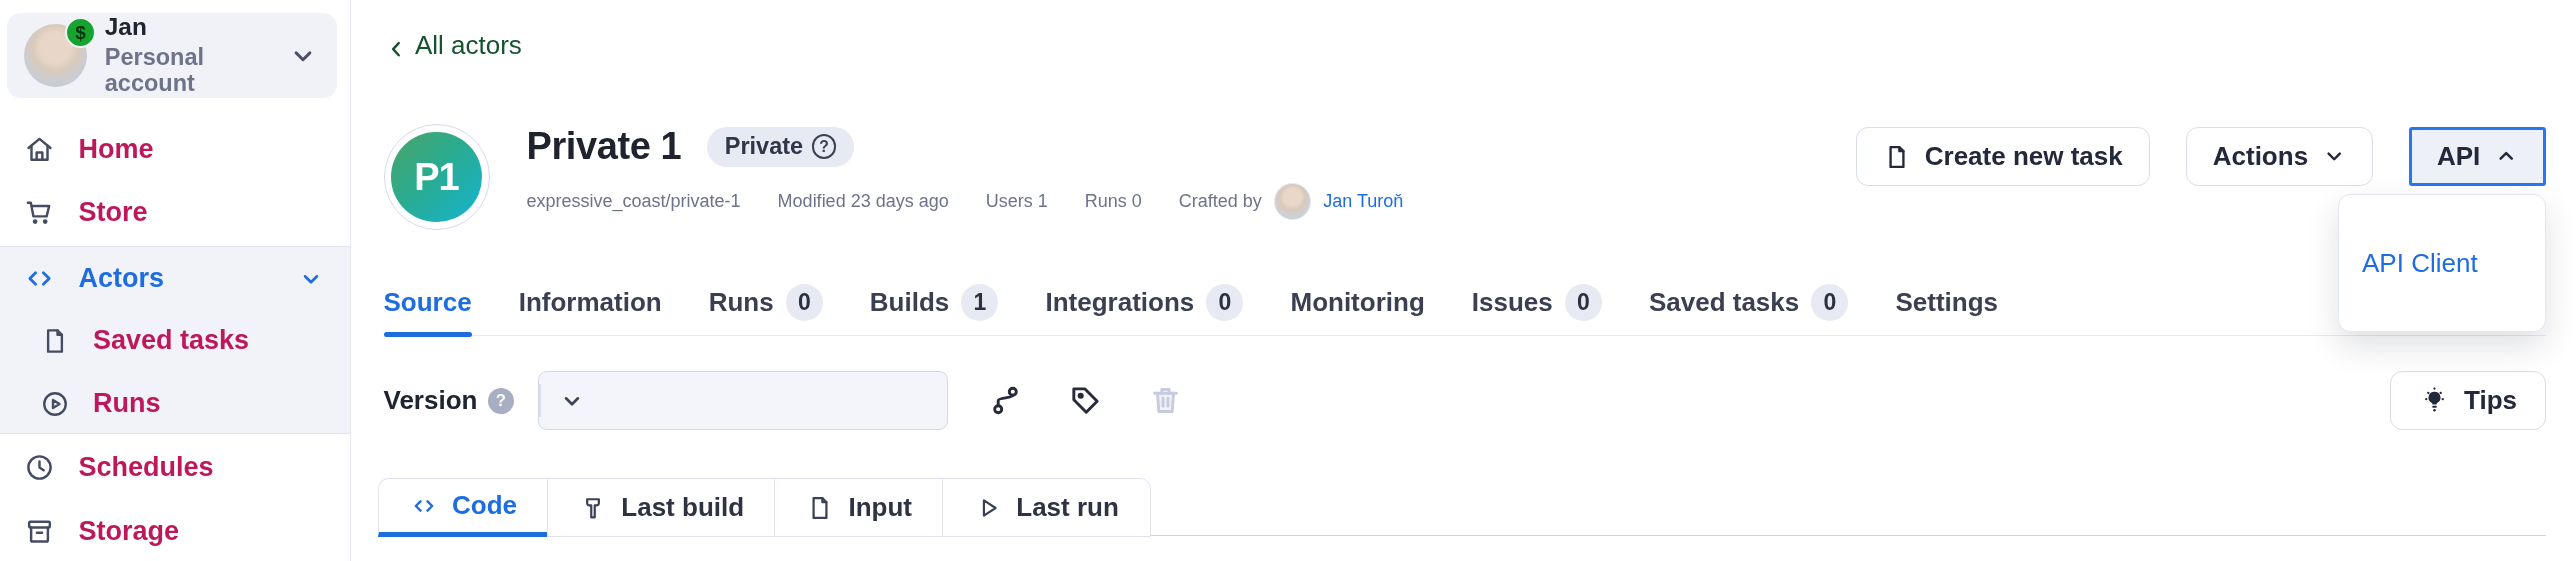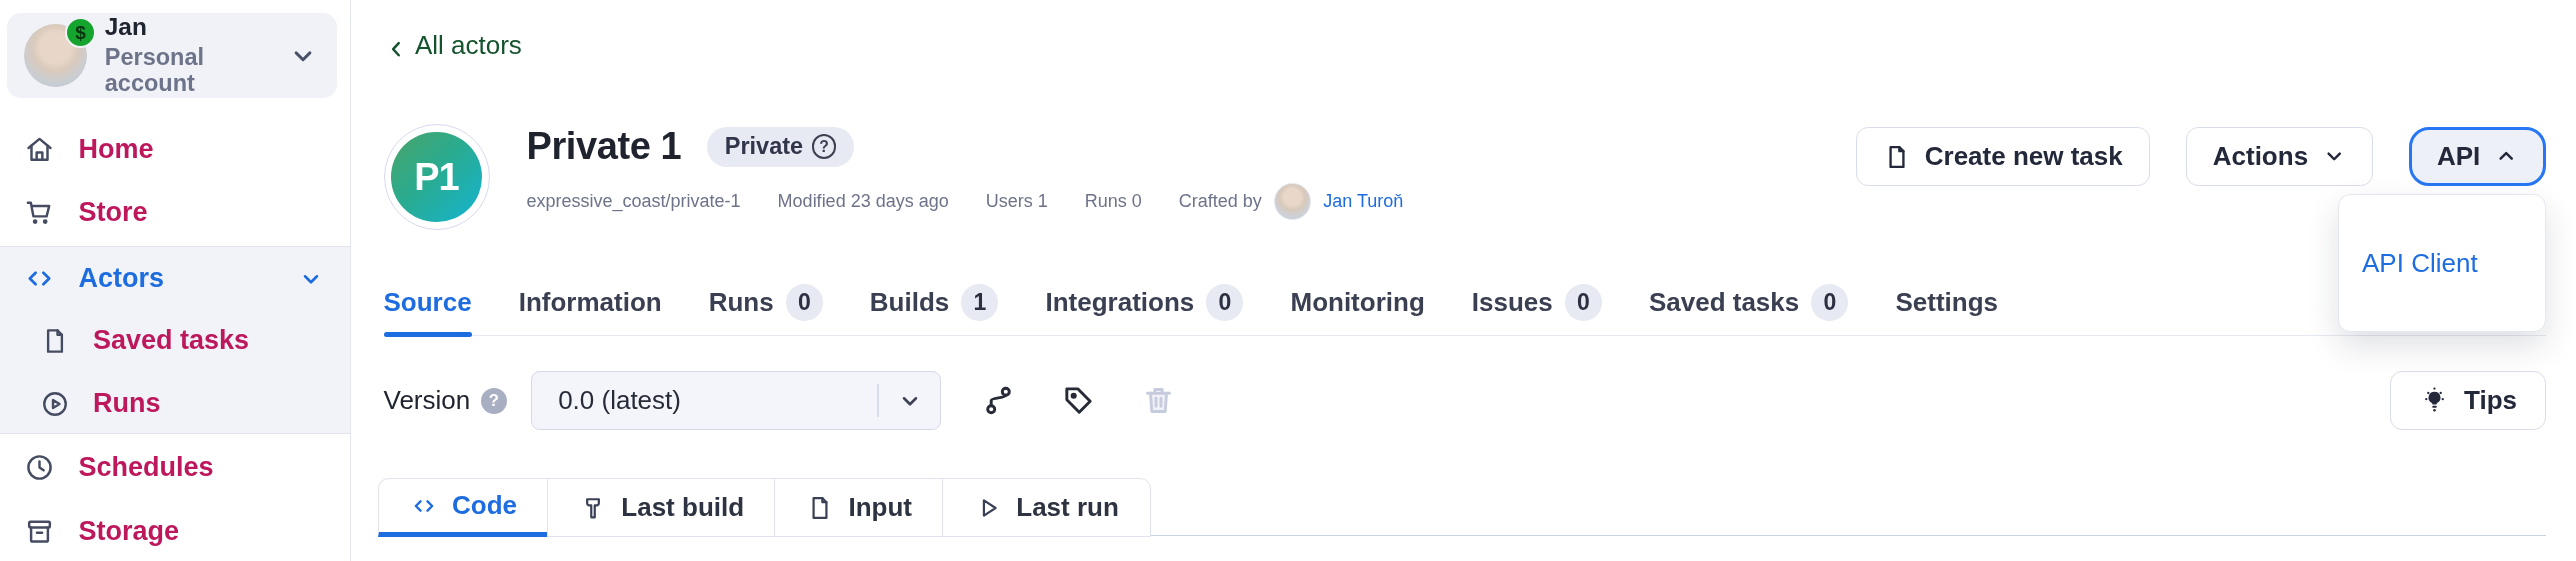--- a/index.html
+++ b/index.html
@@ -45,34 +45,34 @@
   .help-circle { width:24.4px; height:24.4px; border-radius:50%; border:2.2px solid #3c4152; color:#3c4152; font-size:15.7px; font-weight:700; display:flex; align-items:center; justify-content:center; }
   .meta-row { margin-top:15.7px; display:flex; align-items:center; gap:37px; font-size:18px; color:#6d7389; }
   .meta-item { white-space:nowrap; }
   .crafted { display:flex; align-items:center; gap:12.2px; }
   .mini-avatar { width:37px; height:37px; border-radius:50%; background:radial-gradient(circle at 50% 38%, #e9d8ca 0 30%, #d8c9bb 45%, #cdd1d8 70%, #bdc4cf 100%); border:1.7px solid #e3e6ef; }
   .author-link { color:#1d6ce0; cursor:pointer; }
 
   .top-actions { position:absolute; top:127px; right:30px; display:flex; align-items:center; gap:36px; }
   .btn { height:59px; display:flex; align-items:center; gap:14px; padding:0 26px; background:#fff; border:1.7px solid #d9dde9; border-radius:12.2px; font-size:26px; font-weight:600; color:#23283a; cursor:pointer; }
   .btn .btn-icon { display:flex; color:#23283a; }
-  .btn.api-open { background:#edf0f7; border:3.5px solid #2777f4; border-radius:20px; padding:0 24.4px; }
+  .btn.api-open { background:#edf0f7; border:3.5px solid #2777f4; border-radius:3px; padding:0 24.4px; }
 
   .api-dropdown { position:absolute; top:194px; right:30px; width:208px; height:138px; background:#fff; border:1.7px solid #e4e7f0; border-radius:12.2px; box-shadow:0 14px 33px rgba(28,34,60,.14); display:flex; flex-direction:column; justify-content:center; gap:0; padding:7px 0; z-index:5;text-align:right; }
   .api-dropdown .menu-item { height:58px; display:flex; align-items:center; padding:0 23px; font-size:26px; font-weight:500; color:#272b38; cursor:pointer; }
   .api-dropdown .menu-item.highlight { color:#1d6ce0; }
 
   .tabbar { position:absolute; left:30.5px; right:30px; top:270px; height:66px; border-bottom:1.7px solid #e7e9f2; display:flex; align-items:center; gap:47px; }
   .tab { position:relative; height:100%; display:flex; align-items:center; gap:12.2px; font-size:26px; font-weight:600; color:#3a3f51; cursor:pointer; white-space:nowrap; }
   .tab.active { color:#1d6ce0; }
   .tab.active::after { content:""; position:absolute; left:0; right:0; bottom:-1.7px; height:5.2px; background:#1d6ce0; border-radius:2.6px; }
   .count-pill { min-width:37px; height:37px; padding:0 11.3px; border-radius:18.3px; background:#e7e9f3; color:#2c3040; font-size:23px; font-weight:600; display:flex; align-items:center; justify-content:center; }
 
   .version-row { position:absolute; left:30.5px; right:30px; top:370px; height:61px; display:flex; align-items:center; }
-  .version-label { font-size:26px; font-weight:400; color:#20242f; }
+  .version-label { font-size:26px; font-weight:700; color:#20242f; }
   .version-help { width:26px; height:26px; border-radius:50%; background:#a9afc3; color:#fff; font-size:16.6px; font-weight:800; display:flex; align-items:center; justify-content:center; margin-left:10.5px; }
   .version-select { margin-left:24.4px; width:410px; height:59px; background:#f3f5fa; border:1.7px solid #d5d9e7; border-radius:8.7px; display:flex; align-items:center; cursor:pointer; }
   .version-select .value { padding-left:26px; font-size:26px; color:#272b38; flex:1; }
   .version-select .sep { width:1.7px; height:33px; background:#d9dde9; }
   .version-select .chev { width:61px; display:flex; align-items:center; justify-content:center; color:#3d4354; }
   .icon-btn { background:none; border:none; display:flex; align-items:center; justify-content:center; cursor:pointer; color:#272b38; }
   .icon-btn.branch { margin-left:40px; }
   .icon-btn.tag { margin-left:45px; }
   .icon-btn.trash { margin-left:45px; color:#c6cbde; cursor:default; }
   .tips-btn { margin-left:auto; height:59px; padding:0 28px; display:flex; align-items:center; gap:14px; background:#fff; border:1.7px solid #d9dde9; border-radius:12.2px; font-size:26px; font-weight:600; color:#23283a; cursor:pointer; }
@@ -296,21 +296,20 @@
       </div>
       <div class="tab">
         <span>Settings</span>
       </div>
     </div>
 
     <div class="version-row">
       <span class="version-label">Version</span>
       <span class="version-help">?</span>
       <div class="version-select">
-        <span class="value">0.0 (latest)</span>
         <span class="sep"></span>
         <span class="chev">
           <svg width="26" height="26" viewBox="0 0 24 24" fill="none" stroke="currentColor" stroke-width="2.4" stroke-linecap="round" stroke-linejoin="round">
               <path d="M6.5 9.5 12 15l5.5-5.5"></path>
             </svg>
         </span>
       </div>
       <button class="icon-btn branch">
         <svg width="35" height="35" viewBox="0 0 24 24" fill="none" stroke="currentColor" stroke-width="2" stroke-linecap="round" stroke-linejoin="round">
             <circle cx="7" cy="18" r="2.4"></circle>

